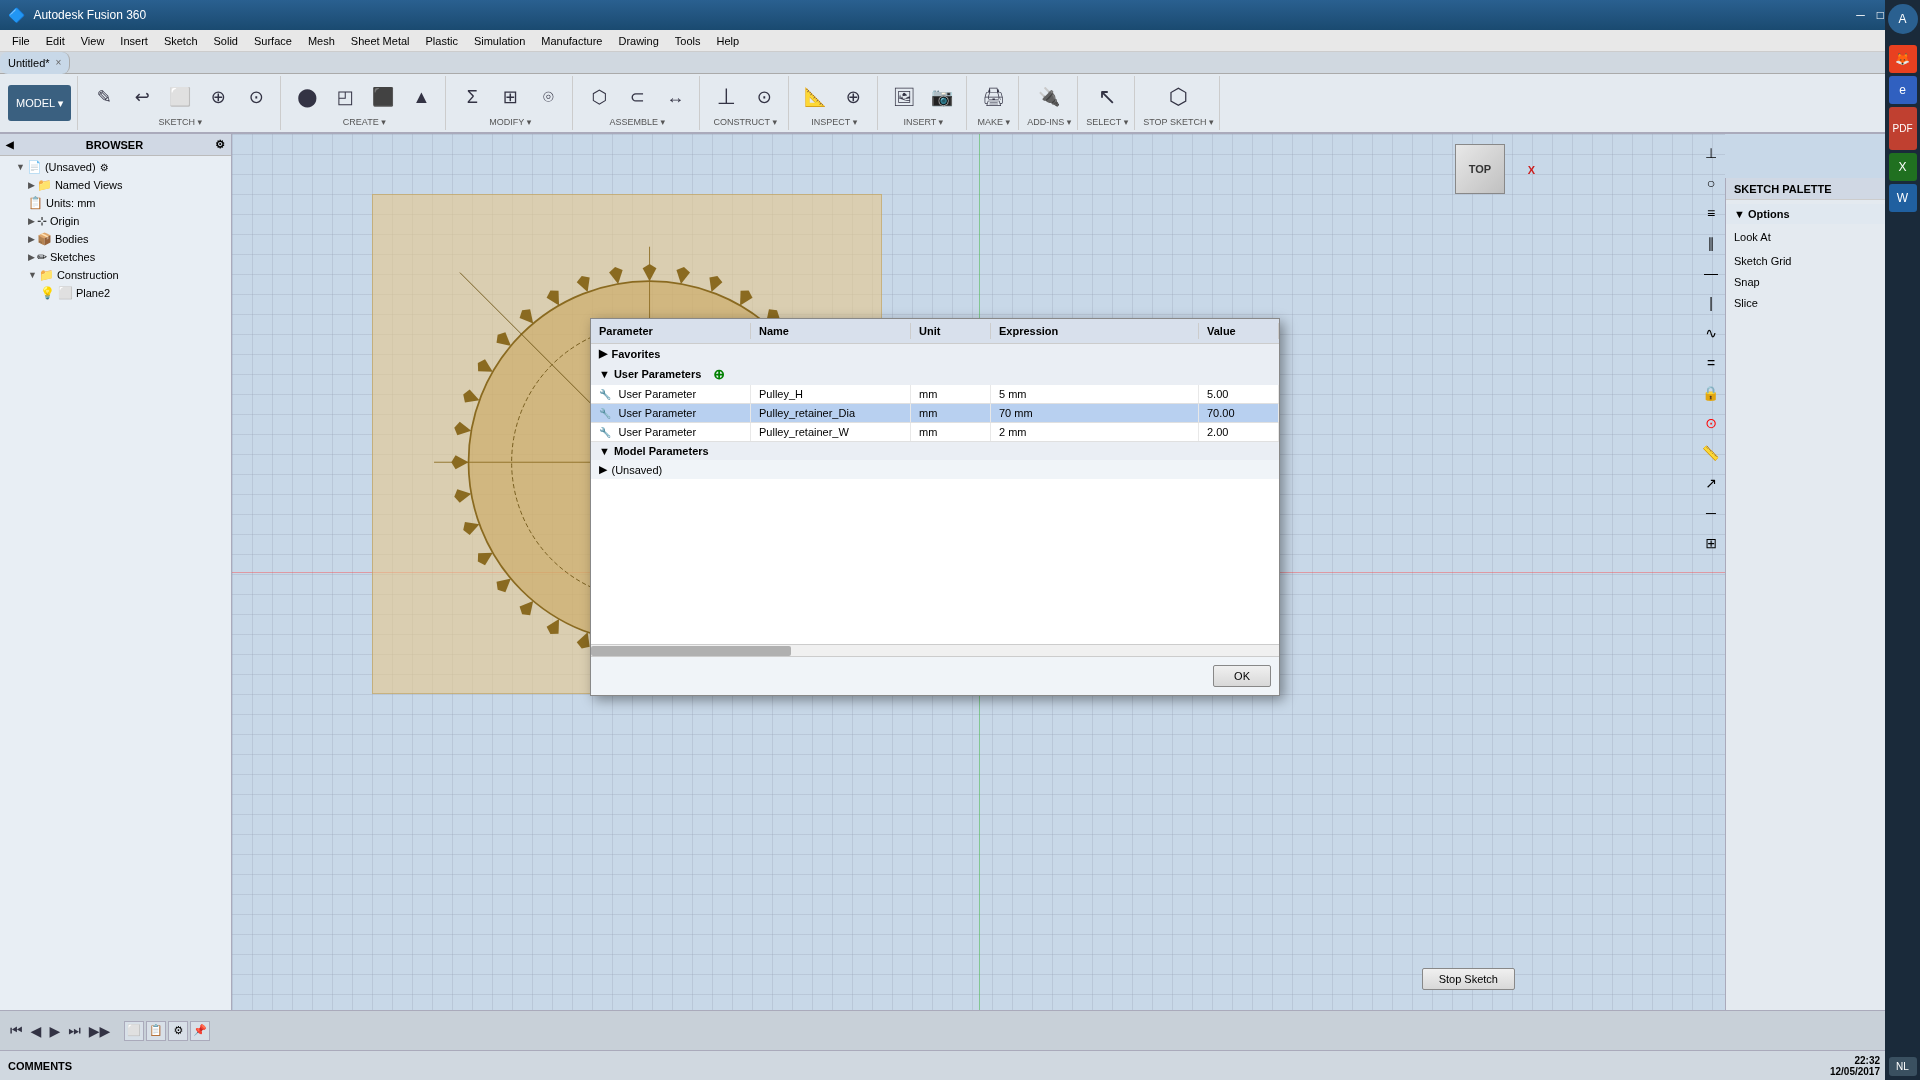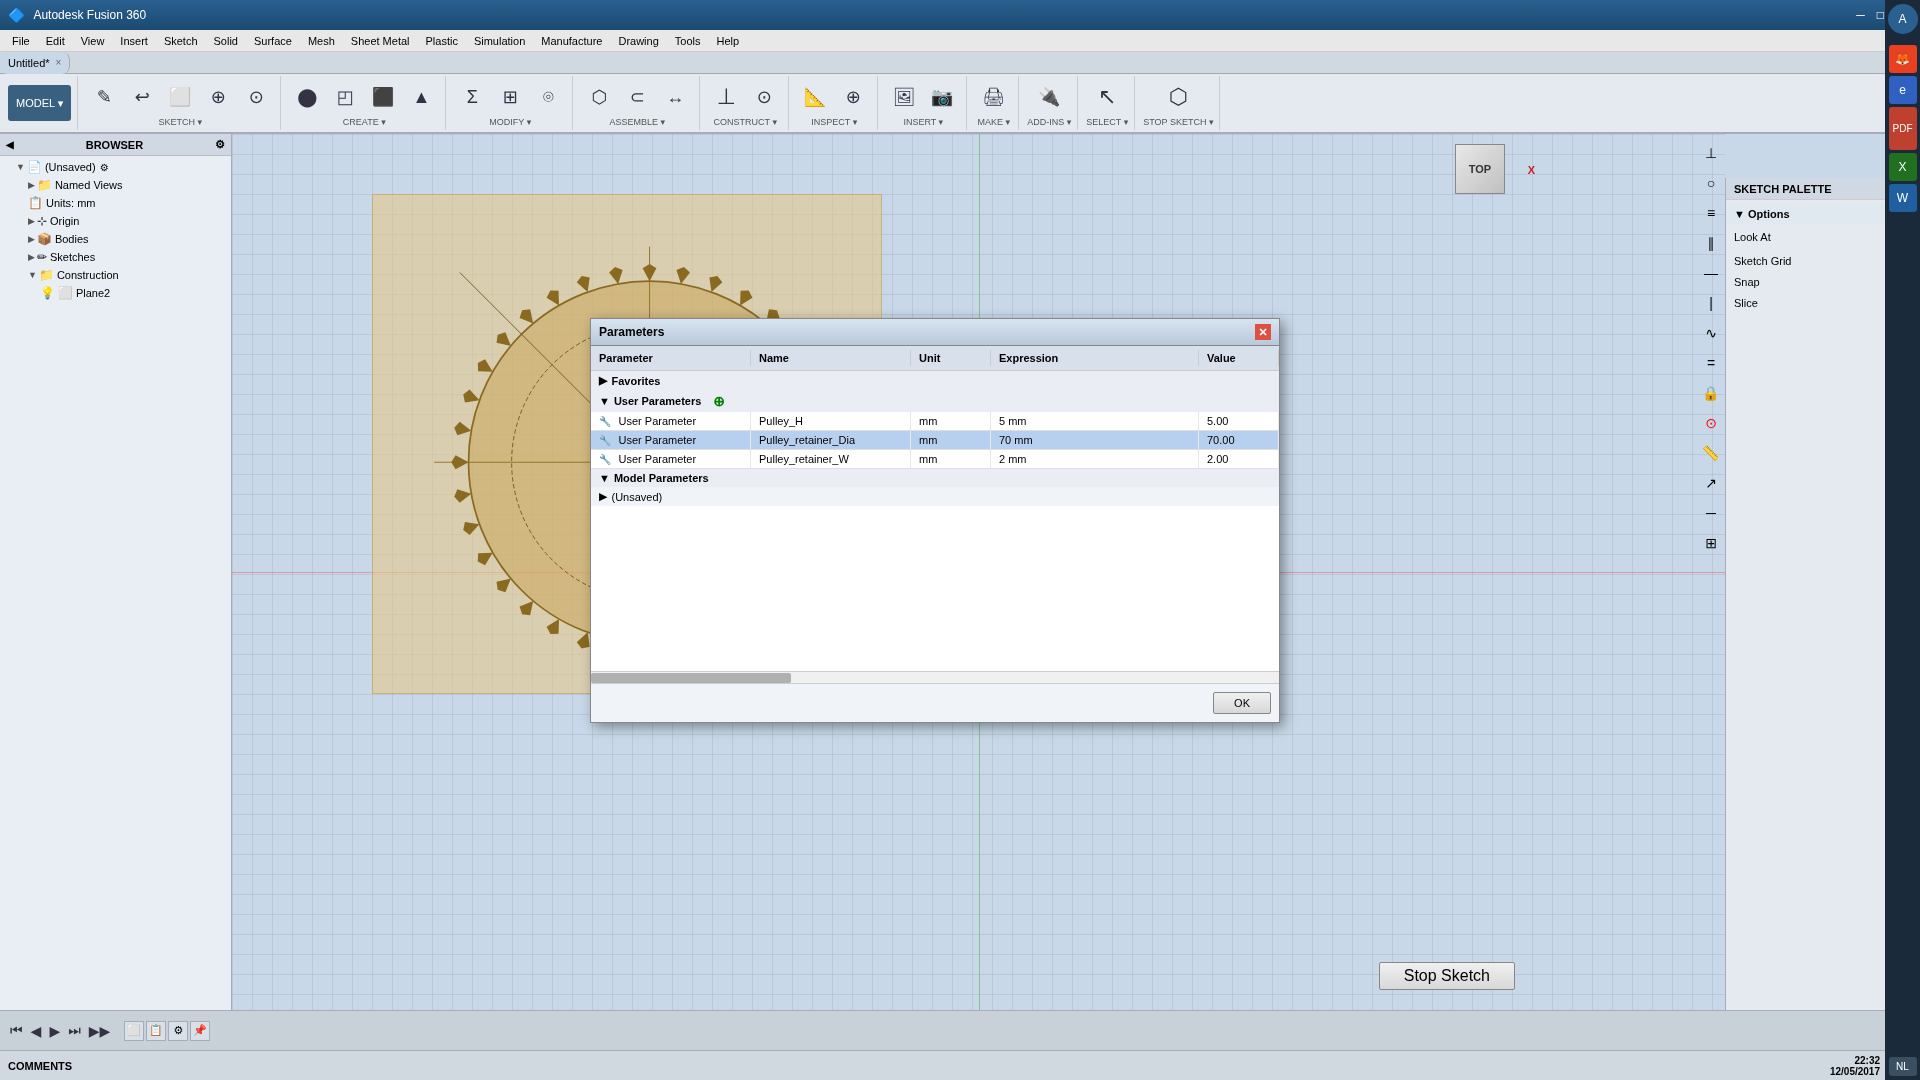--- a/index.html
+++ b/index.html
@@ -280,23 +280,23 @@
       font-size: 11px;
       border-radius: 2px;
     }
 
     
     #stop-sketch-btn {
       position: absolute;
       right: 45px; bottom: 60px;
       background: linear-gradient(to bottom, #f0f0f0, #d8d8d8);
       border: 1px solid #888;
-      padding: 4px 24px;
+      padding: 4px 16px;
       cursor: pointer;
-      font-size: 16px;
+      font-size: 11px;
       border-radius: 2px;
     }
 
     
     .constraint-icon {
       width: 28px; height: 28px;
       display: flex; align-items: center; justify-content: center;
       font-size: 14px; cursor: pointer;
       margin: 1px;
     }
@@ -655,26 +655,20 @@
       <div class="palette-option">
         <span>Slice</span>
         <div class="palette-checkbox"></div>
       </div>
     </div>
   </div>
 
 </div>
 
 <div id="params-dialog" style="position:fixed; left:590px; top:318px; width:690px; background:white; border:1px solid #888; box-shadow:4px 4px 12px rgba(0,0,0,0.4); z-index:100;">
-  <div id="params-titlebar">
-    <span>Parameters</span>
-    <div id="params-close">
-      <span>✕</span>
-    </div>
-  </div>
 
   <div id="params-table-header">
     <div class="params-th">Parameter</div>
     <div class="params-th">Name</div>
     <div class="params-th">Unit</div>
     <div class="params-th">Expression</div>
     <div class="params-th">Value</div>
   </div>
 
   <div id="params-body" style="min-height:300px;">

